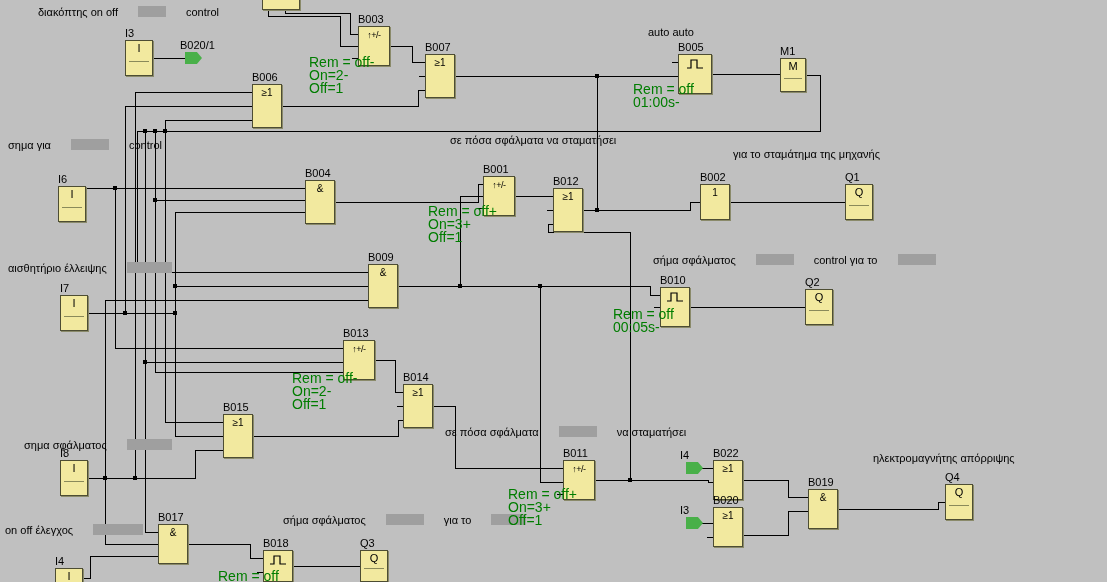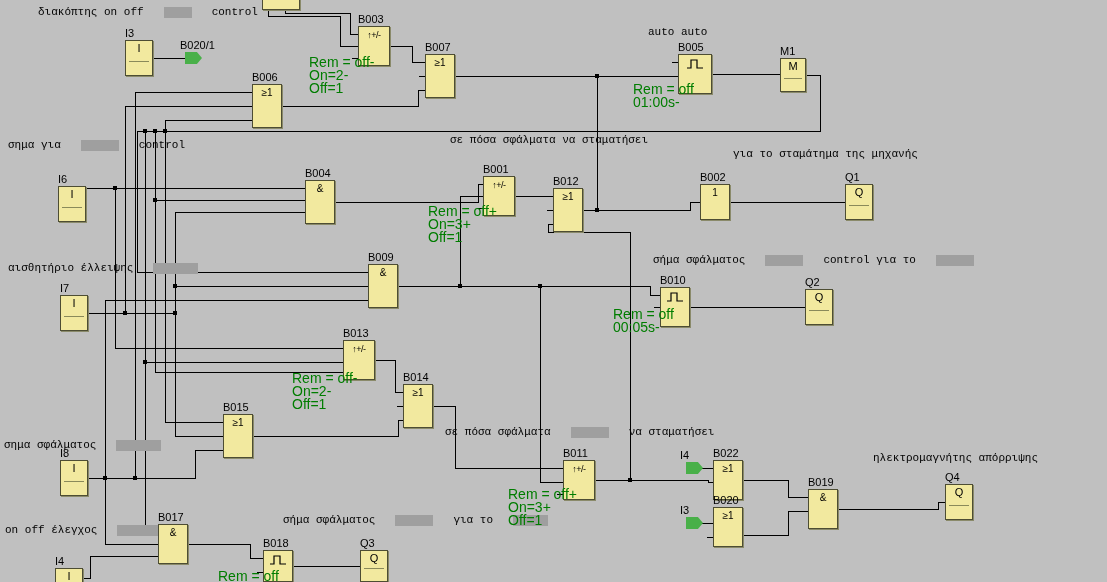--- a/index.html
+++ b/index.html
@@ -17,21 +17,21 @@
     background:#f2e99f;border:1px solid #4d4d33;box-sizing:border-box;position:relative;
     box-shadow:1px 1px 0 #8a8a6a;
   }
   .sym{display:block;text-align:center;font-size:10px;line-height:12px;margin-top:2px;color:#000}
   .sym.cnt{font-size:9px;letter-spacing:-0.5px}
   .sym.io{font-size:11px;margin-top:1px}
   .io-line{position:absolute;left:3px;right:3px;top:58%;border-top:1px solid #8a8a5a}
   .picon{display:block;margin:2px auto 0}
   .lbl{
     position:absolute;z-index:2;font-size:11px;line-height:12px;white-space:nowrap;
-    display:flex;align-items:center;gap:20px;color:#000;font-family:Liberation Mono, monospace;
+    display:flex;gap:20px;color:#000;
   }
   .red{display:inline-block;height:11px;background:#9f9f9f}
   .ann{position:absolute;z-index:3;font-size:14px;line-height:13px;color:#007d00;white-space:nowrap}
   .ann span{display:block}
   .flag{
     width:17px;height:12px;background:#49b049;
     clip-path:polygon(0 0,70% 0,100% 50%,70% 100%,0 100%);
   }
 </style>
 </head>
@@ -124,21 +124,21 @@
   </div>
   <div class="lbl" style="left:8px;top:139px">
     <span>σημα για</span>
     <span class="red" style="width:38px"></span>
     <span>control</span>
   </div>
   <div class="lbl" style="left:8px;top:262px">
     <span>αισθητήριο έλλειψης</span>
     <span class="red" style="width:45px"></span>
   </div>
-  <div class="lbl" style="left:4px;top:439px">
+  <div class="lbl" style="left:24px;top:439px">
     <span>σημα σφάλματος</span>
     <span class="red" style="width:45px"></span>
   </div>
   <div class="lbl" style="left:5px;top:524px">
     <span>on off έλεγχος</span>
     <span class="red" style="width:50px"></span>
   </div>
   <div class="lbl" style="left:450px;top:134px">
     <span>σε πόσα σφάλματα να σταματήσει</span>
   </div>

